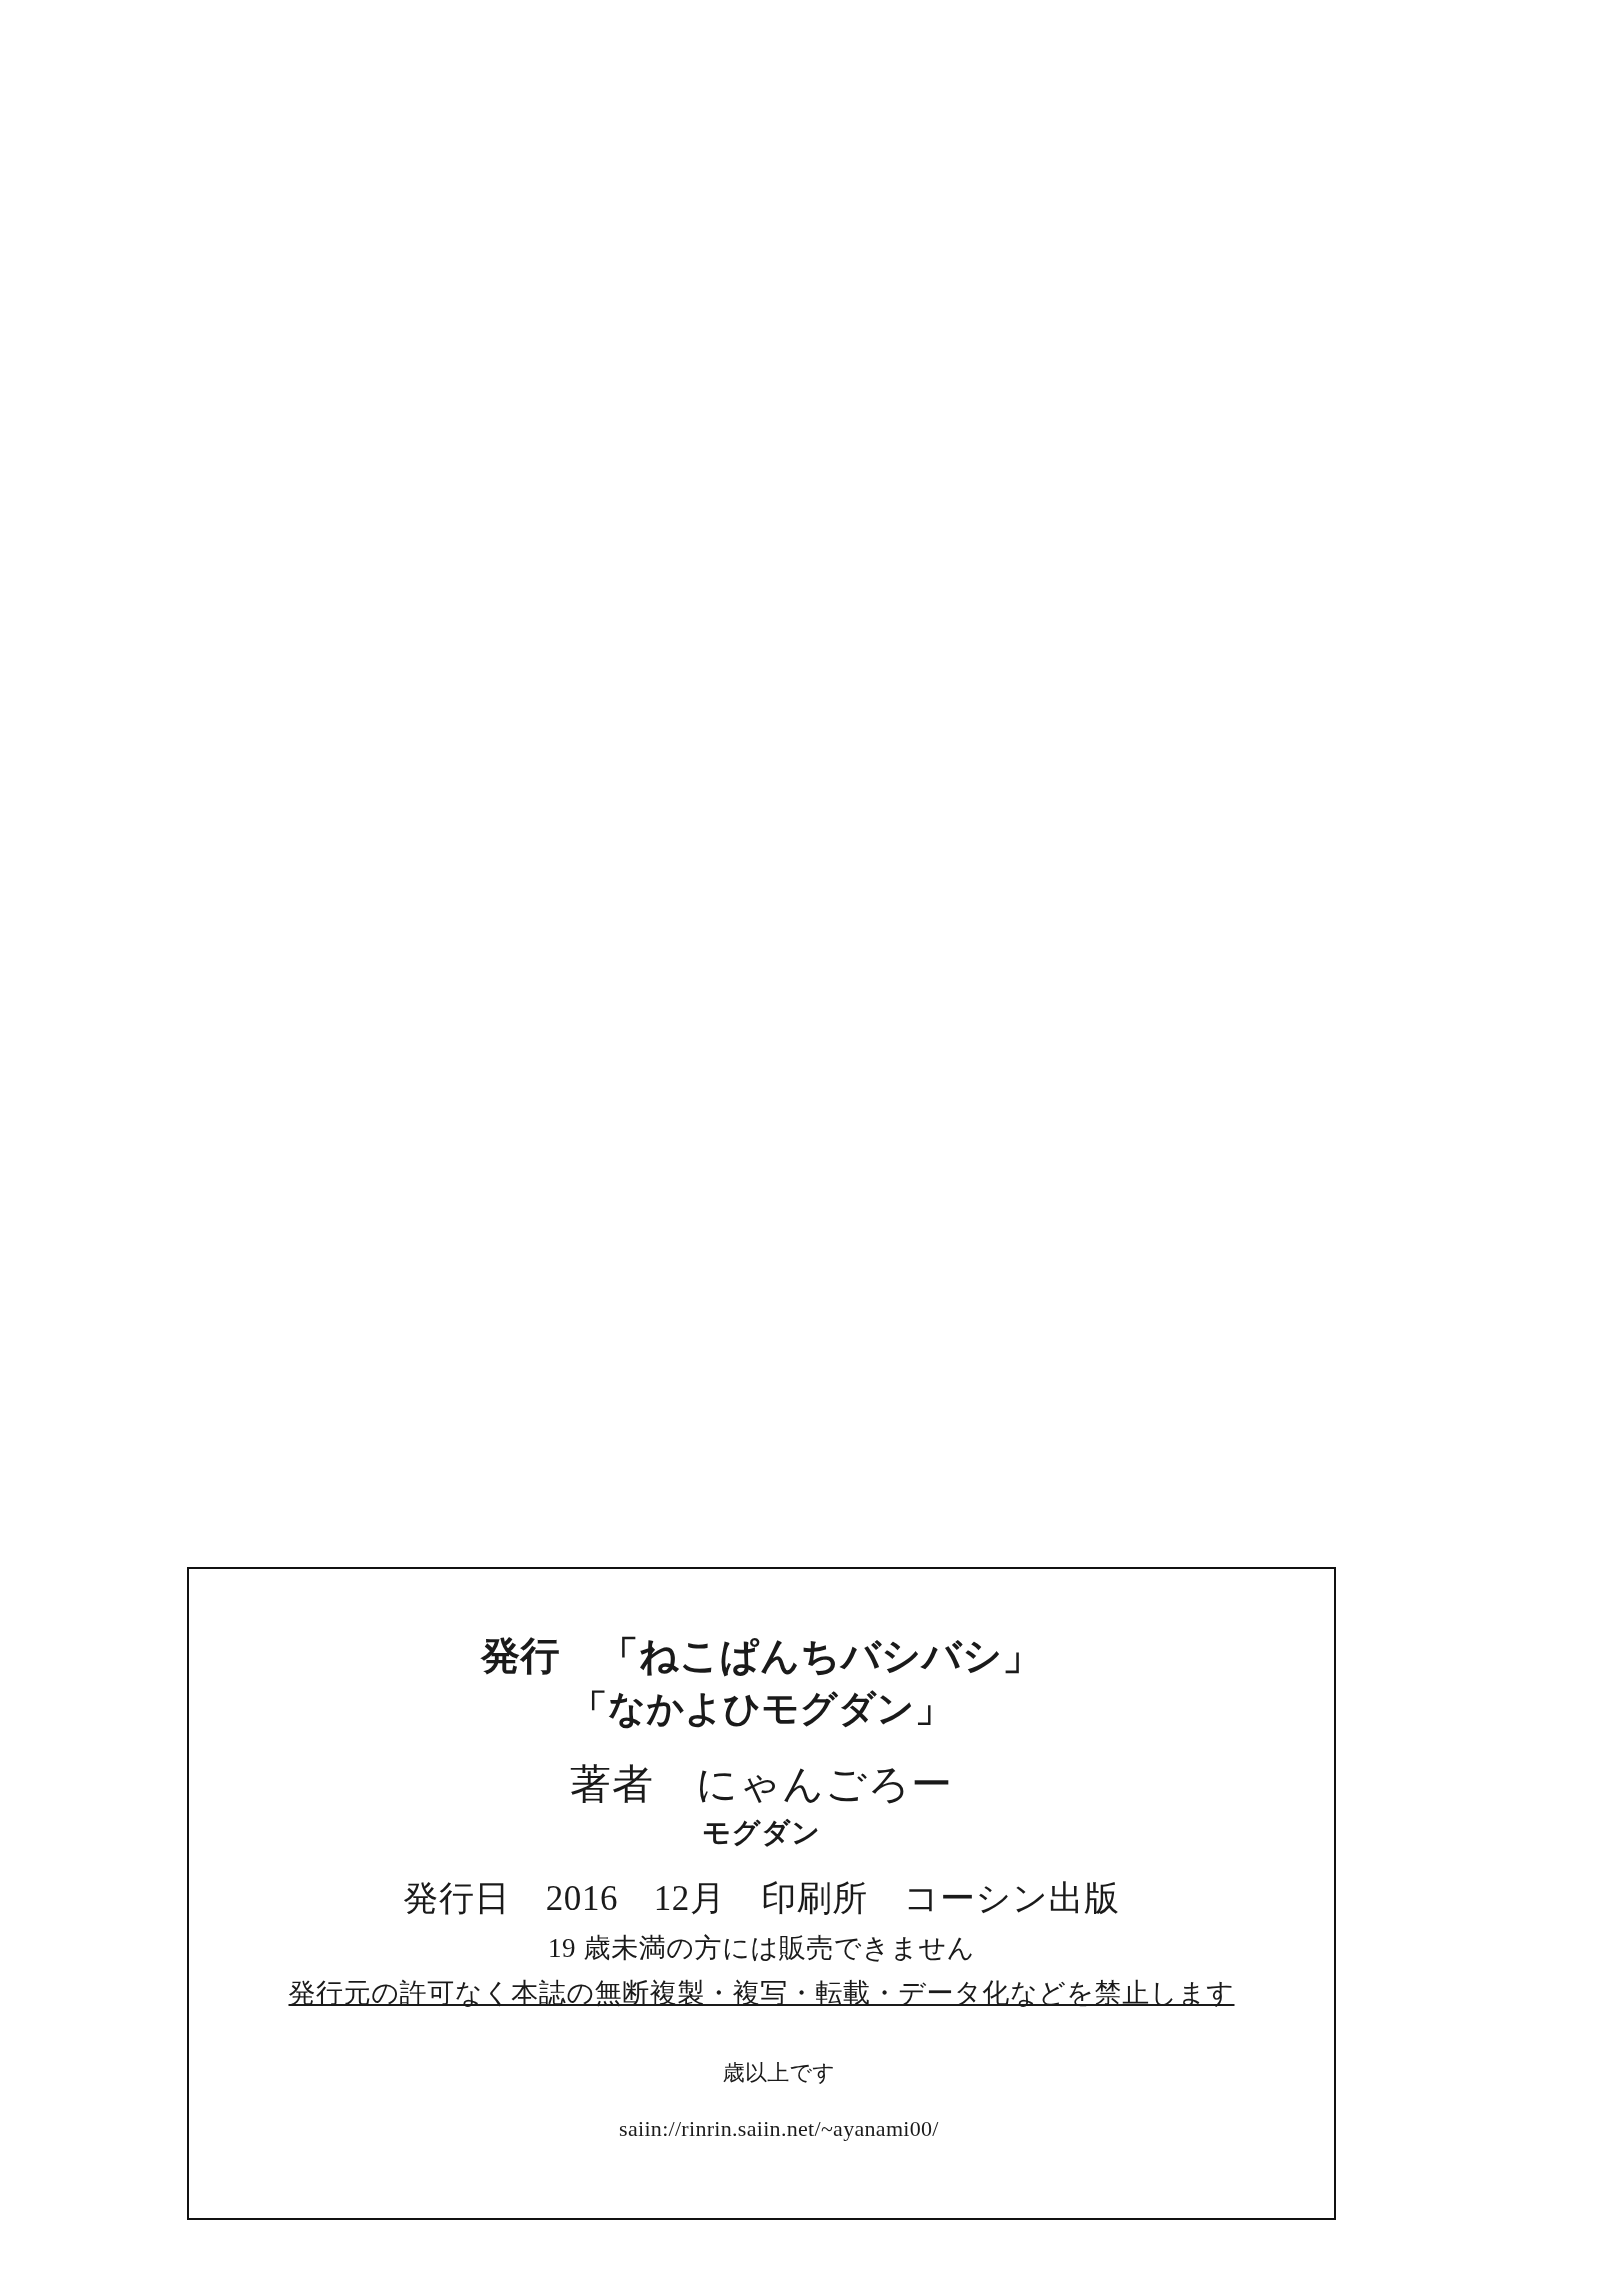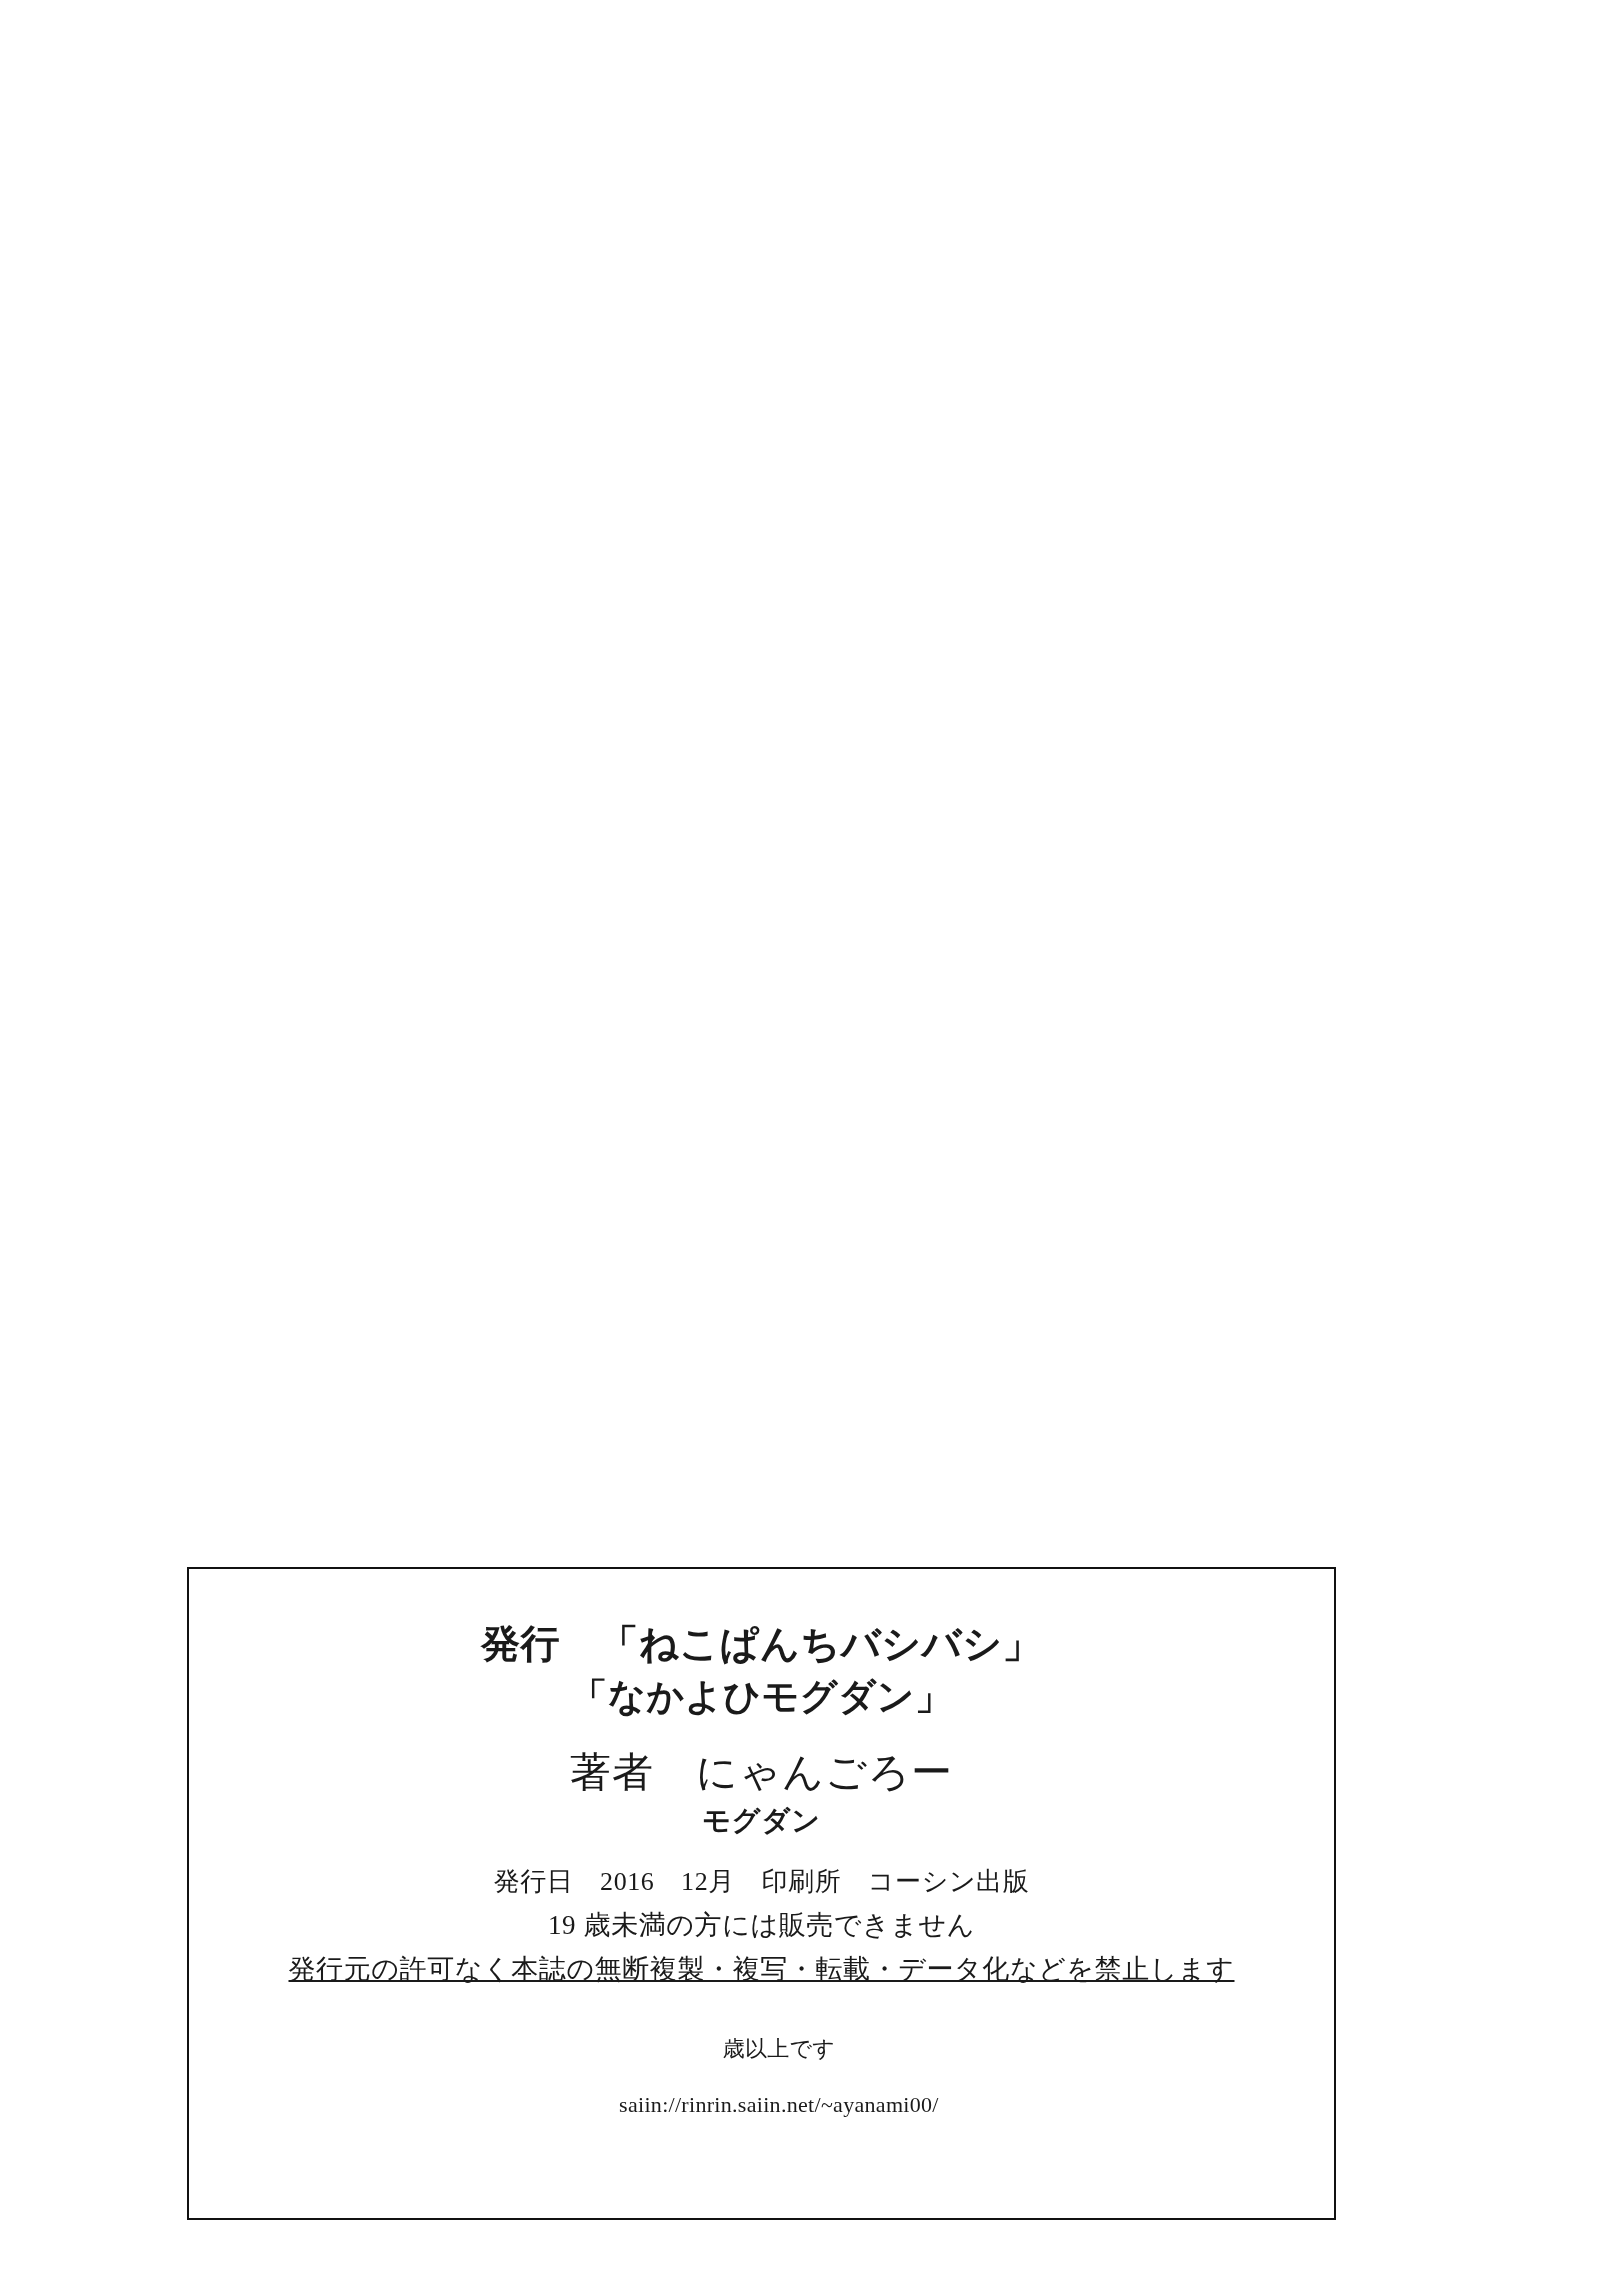--- a/index.html
+++ b/index.html
@@ -27,21 +27,21 @@
     top: 1567px;
     width: 1149px;
     height: 653px;
     border: 2px solid #111111;
     box-sizing: border-box;
     background: #ffffff;
     display: flex;
     flex-direction: column;
     align-items: center;
     justify-content: flex-start;
-    padding-top: 40px;
+    padding-top: 52px;
   }
   .line {
     text-align: center;
     white-space: pre;
     line-height: 1.28;
   }
   .pub-line-1 {
     font-size: 39px;
     font-weight: bold;
     letter-spacing: 0.5px;
@@ -59,21 +59,21 @@
     letter-spacing: 1px;
     margin-top: 26px;
   }
   .author-name-2 {
     font-size: 28px;
     font-weight: bold;
     letter-spacing: 1px;
     margin-top: 4px;
   }
   .meta-line {
-    font-size: 26px;
+    font-size: 35px;
     margin-top: 26px;
     letter-spacing: 0.6px;
   }
   .notice-line {
     font-size: 27px;
     margin-top: 10px;
     letter-spacing: 0.6px;
   }
   .notice-line.wide {
     font-size: 27px;

